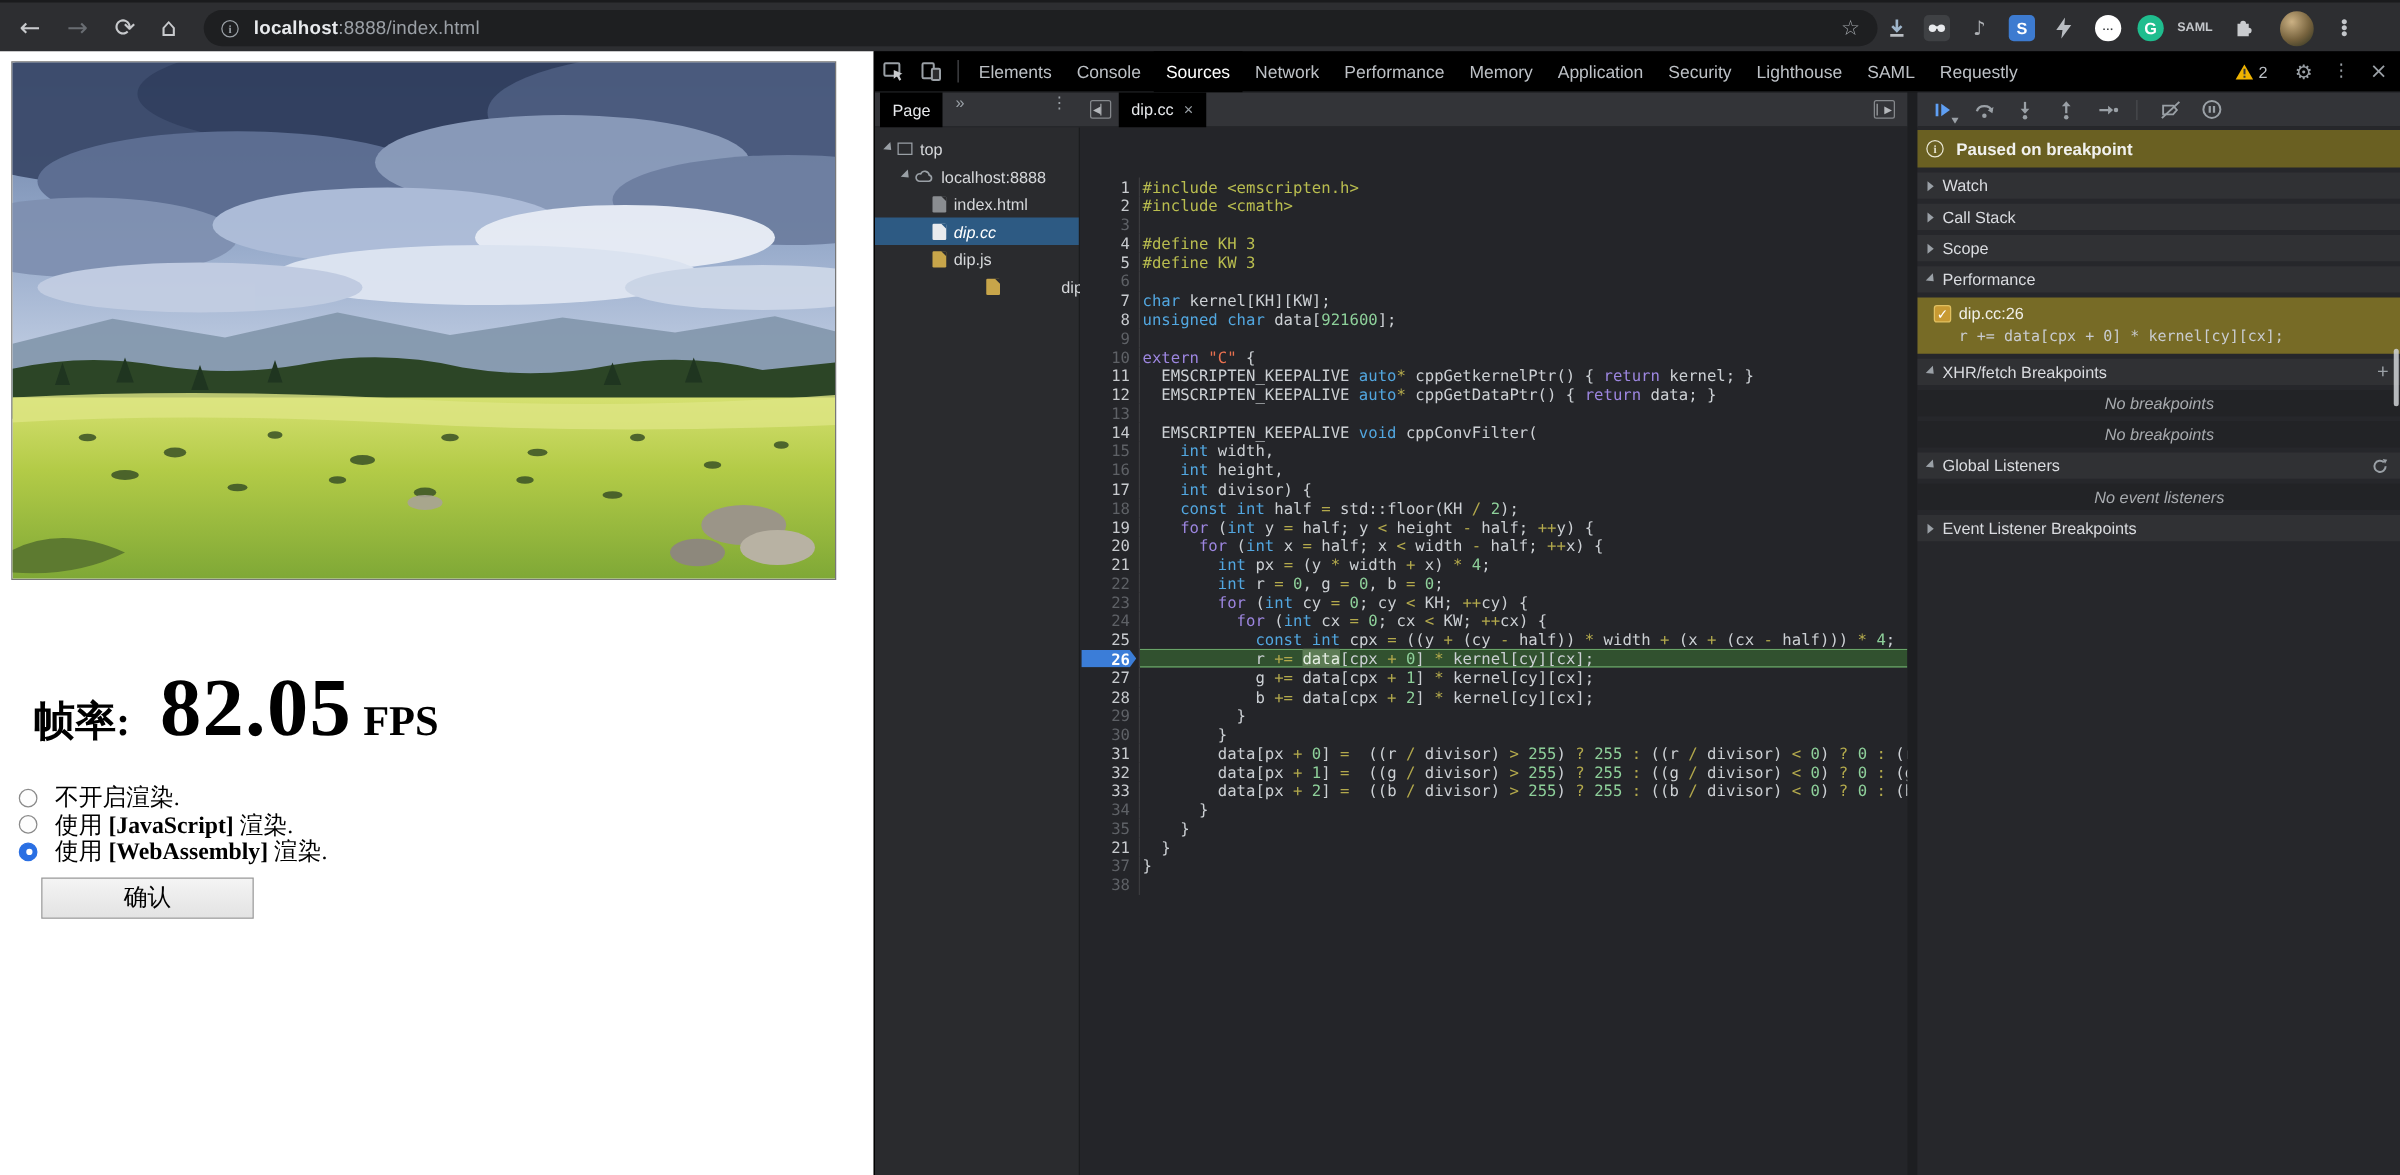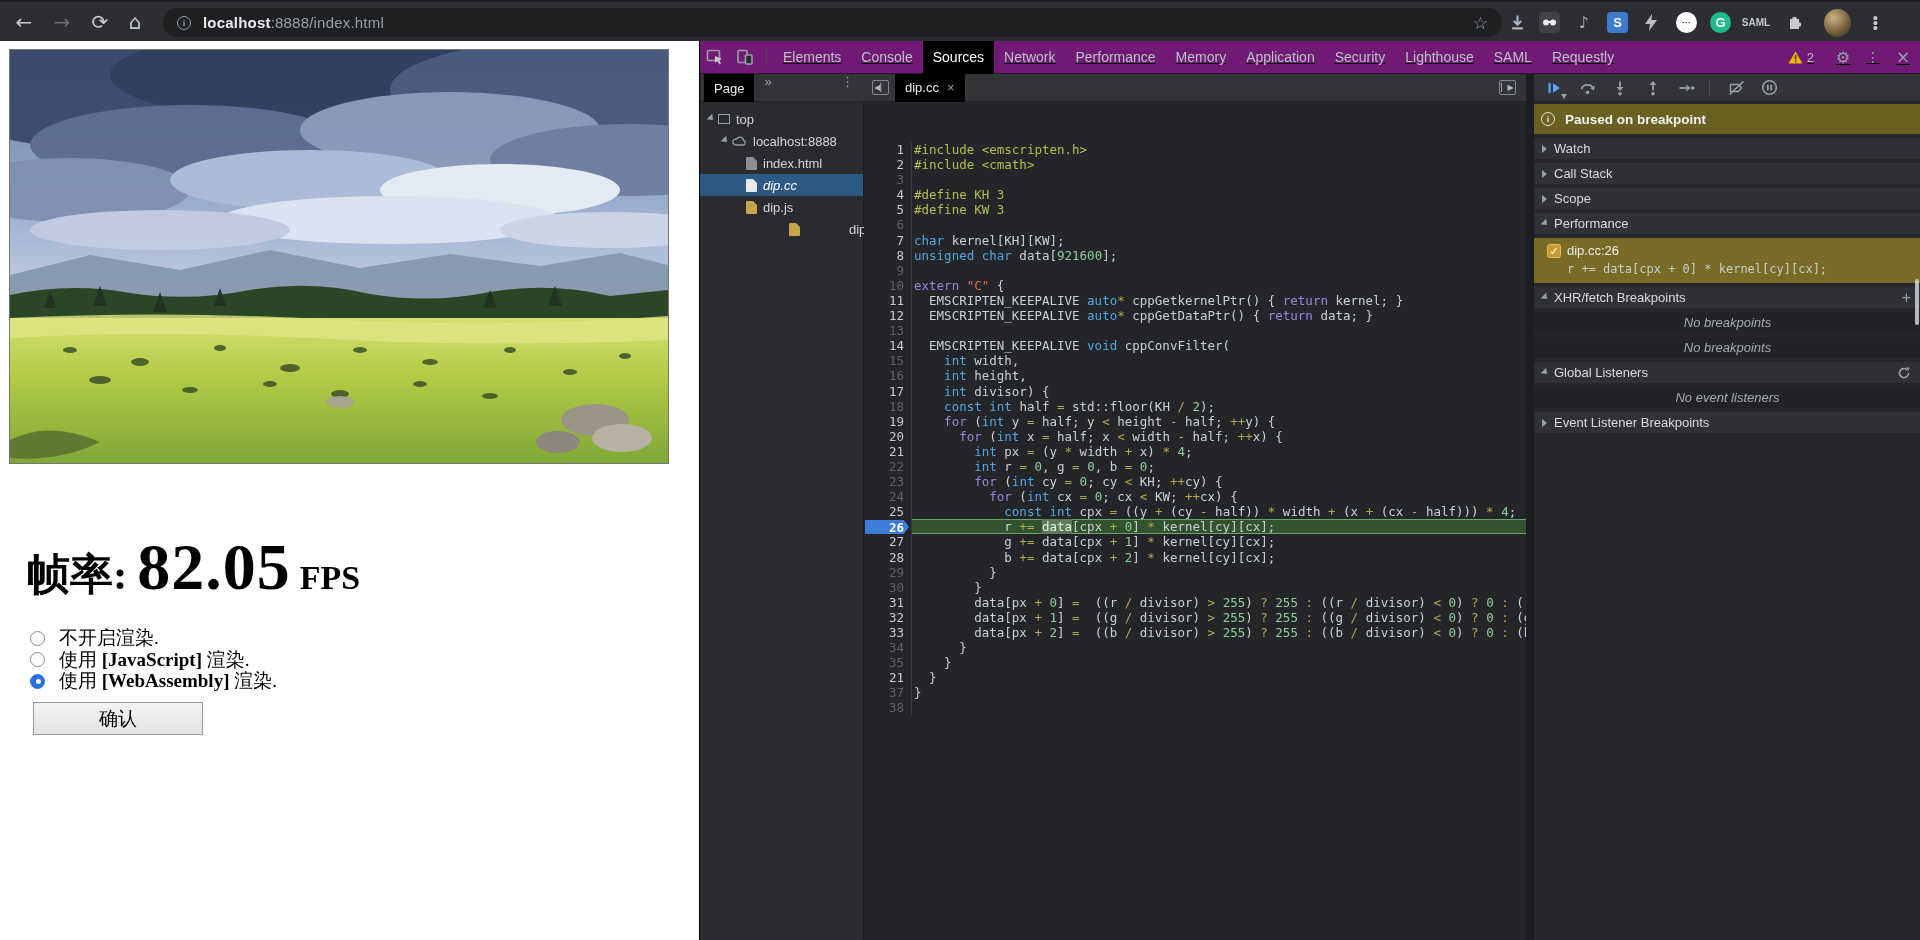--- a/index.html
+++ b/index.html
@@ -20,33 +20,33 @@
   .ext { position:absolute; top:7px; width:27px; height:27px; display:flex; align-items:center; justify-content:center; }
   .sq-ic { width:21px; height:21px; border-radius:4px; display:flex; align-items:center; justify-content:center; color:#fff; font-size:13px; font-weight:bold; }
   .circ-ic { width:21px; height:21px; border-radius:50%; display:flex; align-items:center; justify-content:center; color:#fff; font-size:13px; font-weight:bold; }
   .avatar { width:28px; height:28px; border-radius:50%; background:radial-gradient(circle at 35% 30%, #cbb184, #77633e 55%, #2f3322 95%); }
   .menu-dots { color:#c3c6ca; font-size:15px; letter-spacing:0; line-height:5px; text-align:center; }
 
   
   .page { position:absolute; left:0; top:41px; width:699px; height:899px; background:#ffffff; }
   .photo { position:absolute; left:9px; top:8px; width:660px; height:415px; border:1px solid #777; }
   .fps-line { position:absolute; left:27px; top:488px; display:flex; align-items:baseline; font-family:"Liberation Serif", serif; color:#000; font-weight:bold; }
-  .fps-label { font-size:43px; margin-right:10px; }
+  .fps-label { font-size:33px; margin-right:24px; }
   .fps-value { font-size:66px; letter-spacing:1px; }
   .fps-unit  { font-size:34px; margin-left:9px; }
-  .radio-row { position:absolute; left:30px; display:flex; align-items:center; font-family:"Liberation Serif", serif; font-size:19px; color:#000; }
+  .radio-row { position:absolute; left:15px; display:flex; align-items:center; font-family:"Liberation Serif", serif; font-size:19px; color:#000; }
   .radio-dot { width:15px; height:15px; border:1.5px solid #8a8a8a; border-radius:50%; margin-right:14px; background:#fdfdfd; position:relative; flex:none; }
   .radio-dot.on { background:#2a6fe3; border-color:#2a6fe3; }
   .radio-dot.on::after { content:""; position:absolute; left:4.5px; top:4.5px; width:5px; height:5px; background:#fff; border-radius:50%; }
   .confirm-btn { position:absolute; left:33px; top:661px; width:170px; height:33px; background:linear-gradient(#f4f4f4,#e3e3e3);
                  border:1px solid #979797; font-family:"Liberation Serif", serif; font-size:19px; color:#000; text-align:center; line-height:31px; }
 
   
   .devtools { position:absolute; left:699px; top:41px; width:1221px; height:899px; background:#242529; border-left:1px solid #000; }
-  .dt-tabbar { position:absolute; left:0; top:0; width:1221px; height:33px; background:#701a75; border-bottom:1px solid #1e1f22; display:flex; align-items:center;text-decoration:underline; }
+  .dt-tabbar { position:absolute; left:0; top:0; width:1221px; height:33px; background:#000000; border-bottom:1px solid #1e1f22; display:flex; align-items:center;text-decoration:underline; }
   .dt-tab { height:33px; display:flex; align-items:center; padding:0 10px; font-size:14px; color:#bdc1c6; white-space:nowrap; }
   .dt-tab.active { background:#000; color:#fff; }
   .ticon { width:20px; height:20px; margin:0 5px; display:flex; align-items:center; justify-content:center; }
   .tsep { width:1px; height:18px; background:#4a4b4f; margin:0 6px; }
   .dt-right { margin-left:auto; display:flex; align-items:center; }
   .warn-badge { display:flex; align-items:center; color:#bdc1c6; font-size:13px; margin-right:14px; }
   .gray-glyph { color:#9aa0a6; font-size:16px; font-family:"DejaVu Sans", sans-serif; }
 
   .subbar { position:absolute; top:33px; height:28px; background:#333438; border-bottom:1px solid #222326; }
   .blacktab { background:#000; color:#e8eaed; height:28px; display:flex; align-items:center; padding:0 10px; font-size:13px; }

